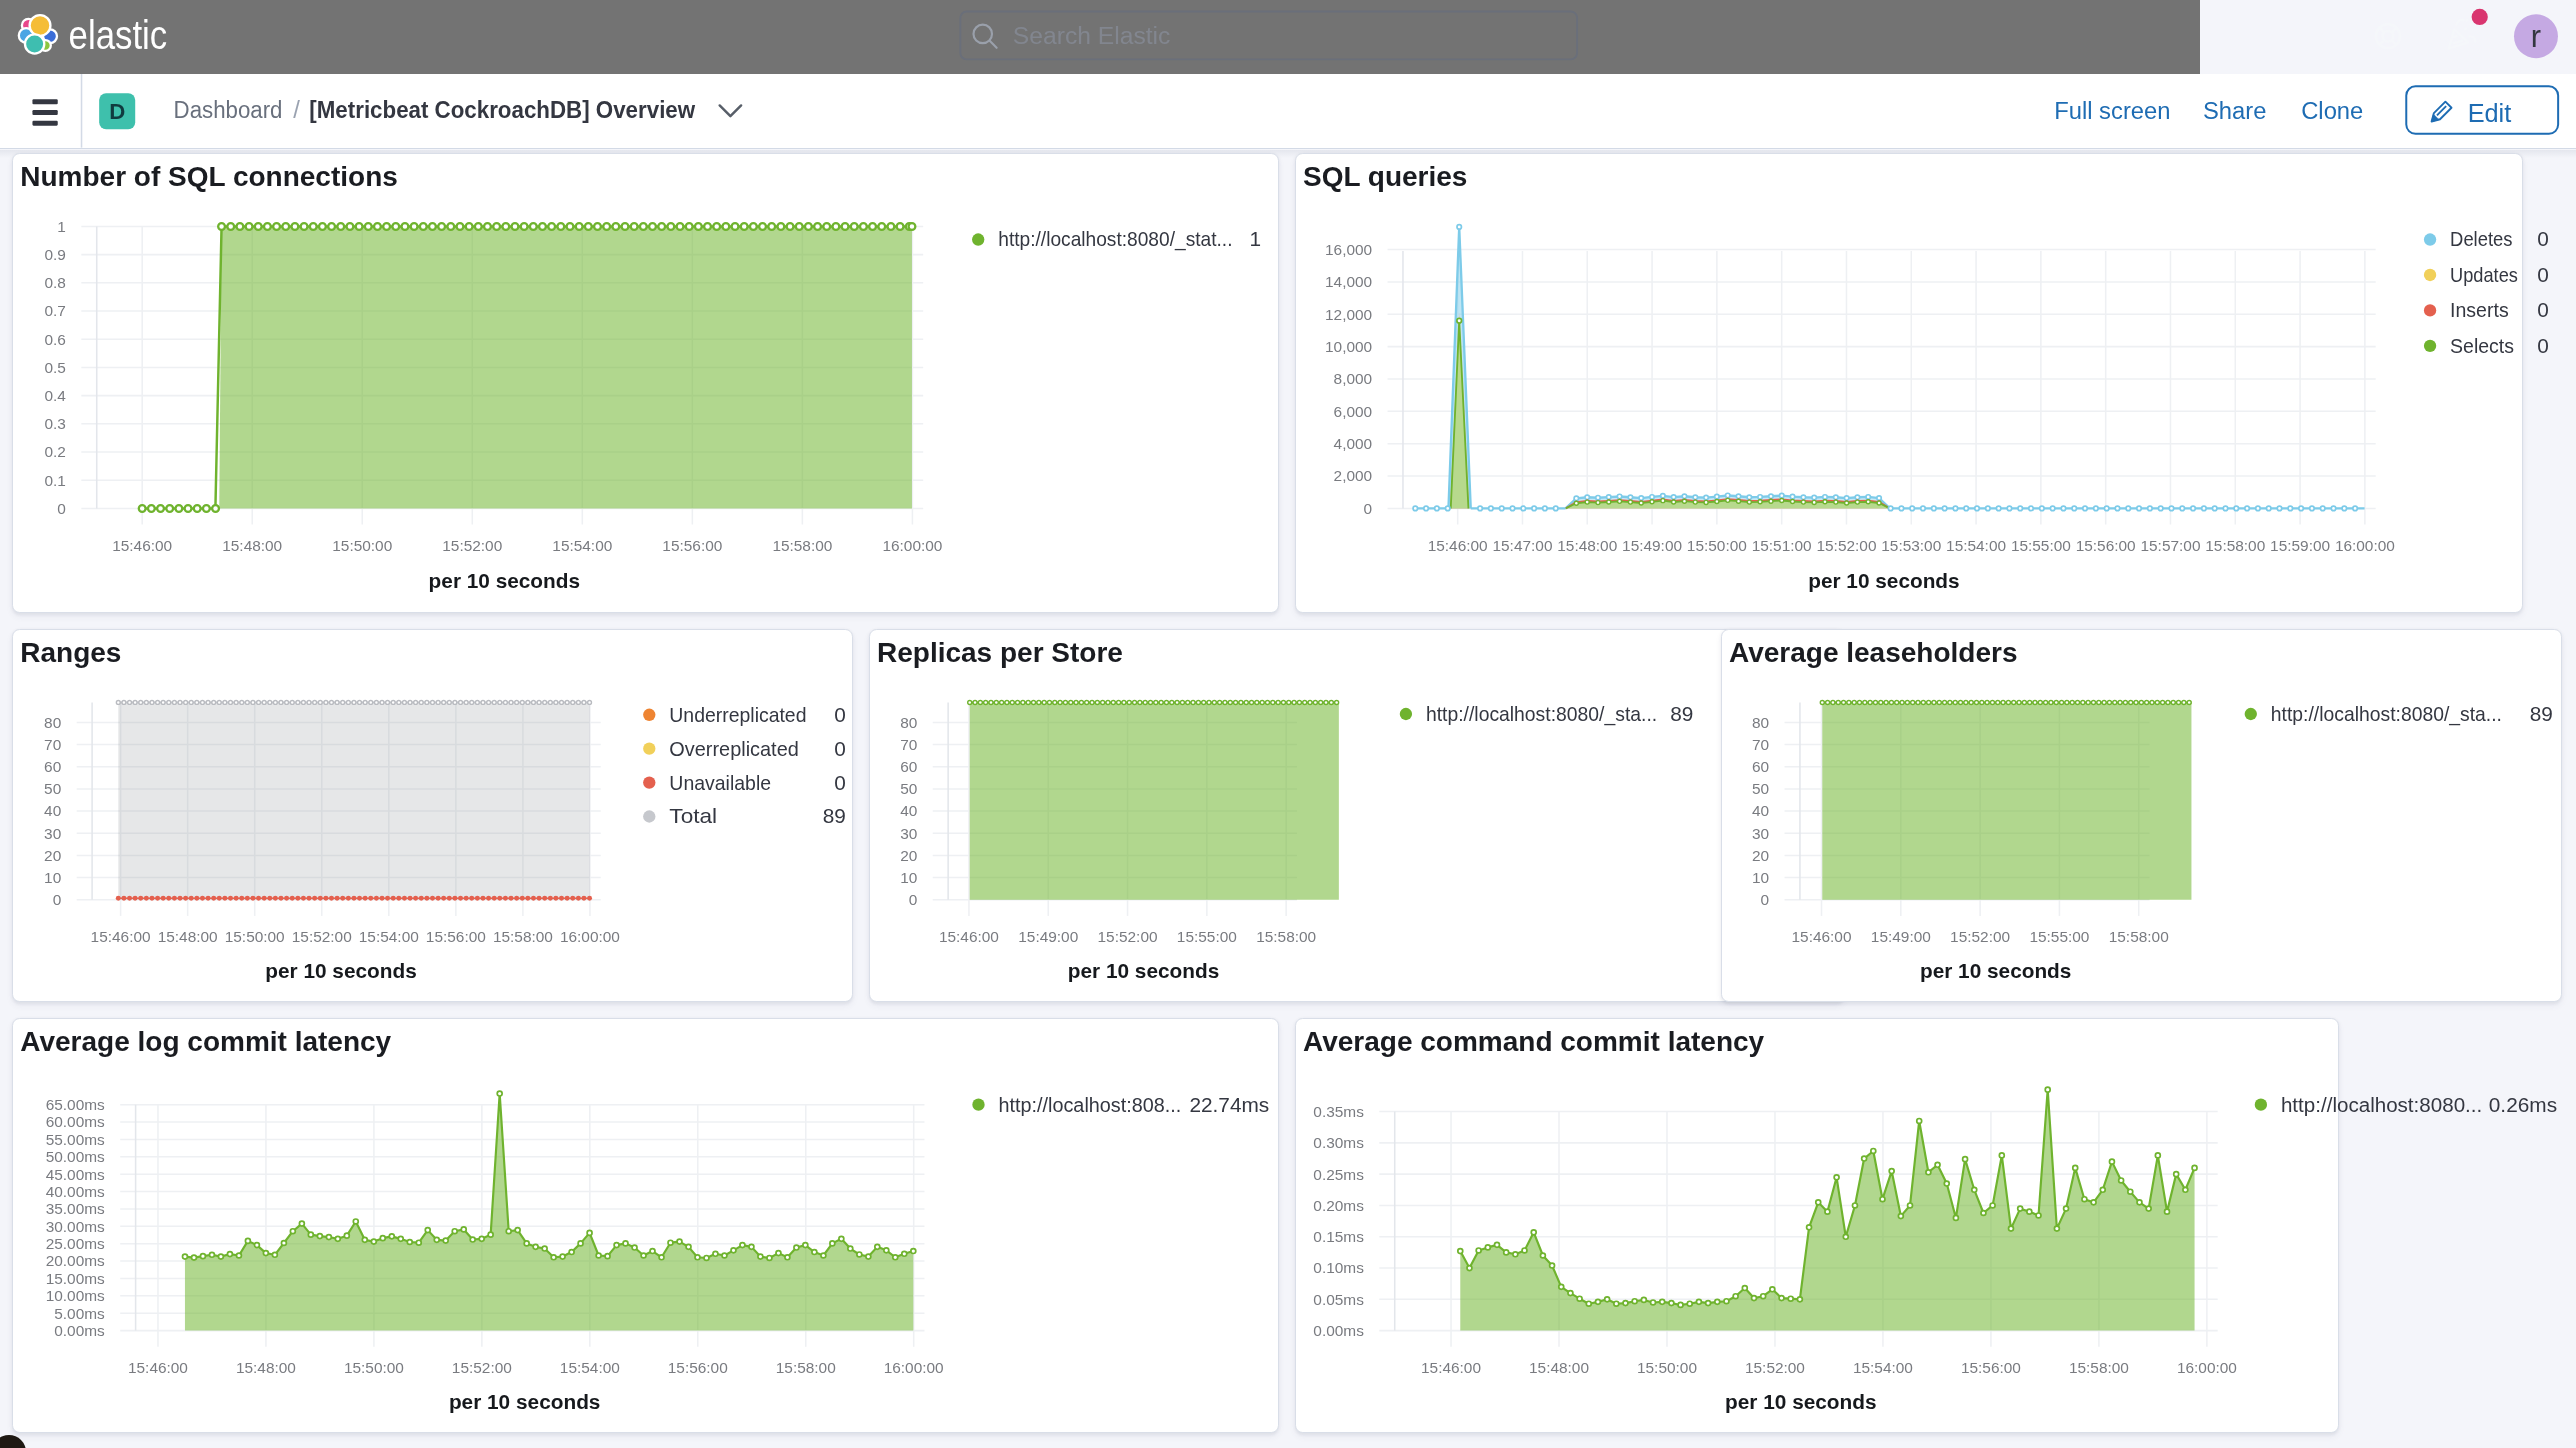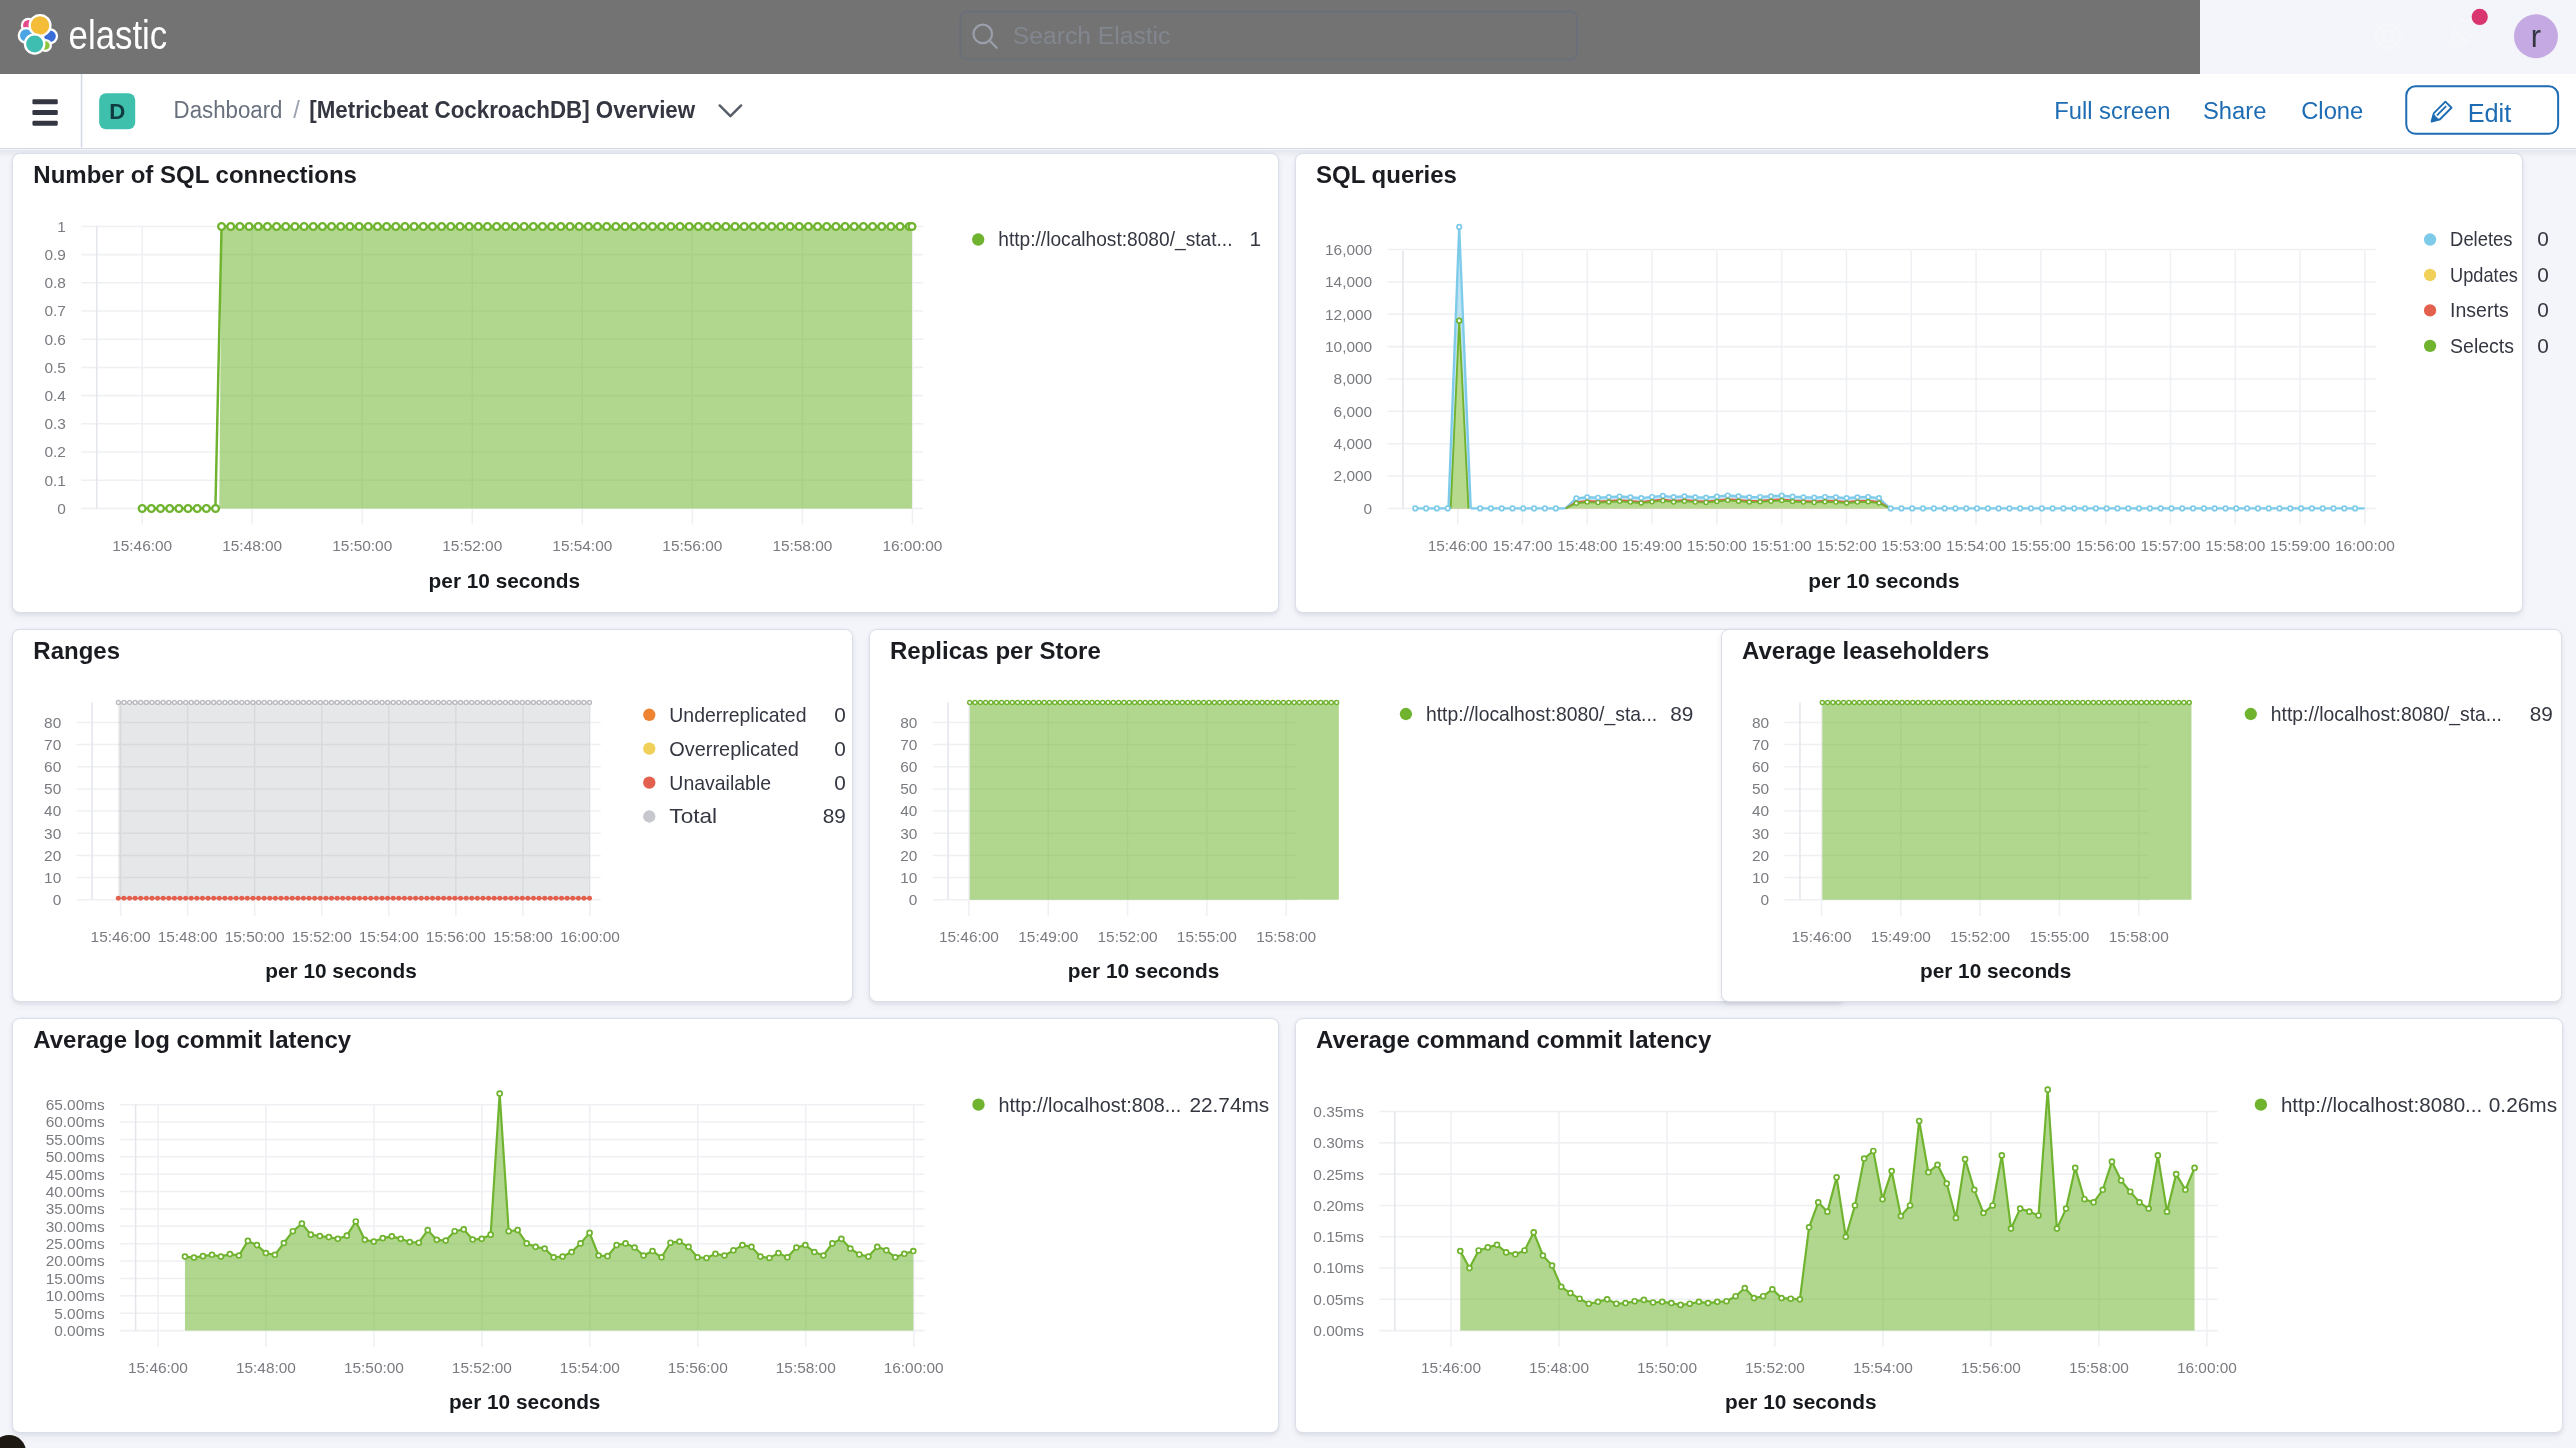--- a/index.html
+++ b/index.html
@@ -1,20 +1,20 @@
 <!DOCTYPE html>
 <html style="font-size:12.3px"><head><meta charset="utf-8"><style>
 html,body{margin:0;padding:0;}
 body{width:2576px;height:1448px;background:#F4F5FA;font-family:"Liberation Sans", sans-serif;position:relative;overflow:hidden;}
 .hdr{position:absolute;left:0;top:0;width:2200px;height:74px;background:#737373;}
 .crumb{position:absolute;left:0;top:74px;width:2576px;height:74px;background:#fff;border-bottom:1.5px solid #D3DAE6;}
 .content-shadow{position:absolute;left:0;top:150px;width:2576px;height:7.7px;background:linear-gradient(to bottom,rgba(132,142,163,0.14),rgba(132,142,163,0));}
 .panel{position:absolute;background:#fff;border:1.5px solid #D9DEE8;border-radius:7.7px;box-sizing:border-box;
   box-shadow:0 1.5px 3.1px rgba(55,65,90,0.08),0 3.9px 7.7px rgba(55,65,90,0.05);}
-.ptitle{position:absolute;left:20px;top:7px;font-size:24px;font-weight:700;color:#1A1C21;letter-spacing:0;}
+.ptitle{position:absolute;left:7px;top:7px;font-size:28px;font-weight:700;color:#1A1C21;letter-spacing:0;}
 .corner{position:absolute;left:-7.7px;top:1435px;width:34px;height:34px;border-radius:50%;background:#1F1913;}
 </style></head>
 <body>
 <div class="hdr">
 <svg width="2576" height="74" viewBox="0 0 3340 96" style="position:absolute;left:0;top:0">
 
   <g stroke="#fff" stroke-width="3">
     <circle cx="36" cy="33" r="8.5" fill="#E8478B"></circle>
     <circle cx="64" cy="47" r="9" fill="#3B6DD8"></circle>
     <circle cx="58" cy="59" r="7" fill="#8CC63F"></circle>
@@ -1020,21 +1020,21 @@
 <circle cx="1132.5" cy="299.9" r="3.2" fill="#fff" stroke="#6FB32E" stroke-width="2.2"></circle>
 <circle cx="1144.1" cy="308.9" r="3.2" fill="#fff" stroke="#6FB32E" stroke-width="2.2"></circle>
 <circle cx="1155.8" cy="304.4" r="3.2" fill="#fff" stroke="#6FB32E" stroke-width="2.2"></circle>
 <circle cx="1167.5" cy="300.8" r="3.2" fill="#fff" stroke="#6FB32E" stroke-width="2.2"></circle>
 <text x="663.5" y="506.0" font-size="27" fill="#16191D" text-anchor="middle" font-weight="bold" font-family="&quot;Liberation Sans&quot;, sans-serif">per 10 seconds</text>
 <circle cx="1252" cy="111" r="8" fill="#6FB32E"></circle>
 <text x="1278" y="120" font-size="27" fill="#343741" text-anchor="start" font-family="&quot;Liberation Sans&quot;, sans-serif" textLength="237" lengthAdjust="spacingAndGlyphs">http://localhost:808...</text>
 <text x="1629.0" y="120.0" font-size="27" fill="#343741" text-anchor="end" font-weight="normal" font-family="&quot;Liberation Sans&quot;, sans-serif">22.74ms</text>
     </svg>
   </div>
-<div class="panel" style="left:1295px;top:1018px;width:1268px;height:415px">
+<div class="panel" style="left:1295px;top:1018px;width:1044px;height:415px">
     <div class="ptitle">Average command commit latency</div>
     <svg width="1268" height="415" viewBox="0 0 1644 538" style="position:absolute;left:0;top:0">
       <line x1="108" y1="404.0" x2="1195.0" y2="404.0" stroke="#EEF0F3" stroke-width="2"></line>
 <line x1="108" y1="363.4" x2="1195.0" y2="363.4" stroke="#EEF0F3" stroke-width="2"></line>
 <line x1="108" y1="322.9" x2="1195.0" y2="322.9" stroke="#EEF0F3" stroke-width="2"></line>
 <line x1="108" y1="282.3" x2="1195.0" y2="282.3" stroke="#EEF0F3" stroke-width="2"></line>
 <line x1="108" y1="241.7" x2="1195.0" y2="241.7" stroke="#EEF0F3" stroke-width="2"></line>
 <line x1="108" y1="201.1" x2="1195.0" y2="201.1" stroke="#EEF0F3" stroke-width="2"></line>
 <line x1="108" y1="160.6" x2="1195.0" y2="160.6" stroke="#EEF0F3" stroke-width="2"></line>
 <line x1="108" y1="120.0" x2="1195.0" y2="120.0" stroke="#EEF0F3" stroke-width="2"></line>

